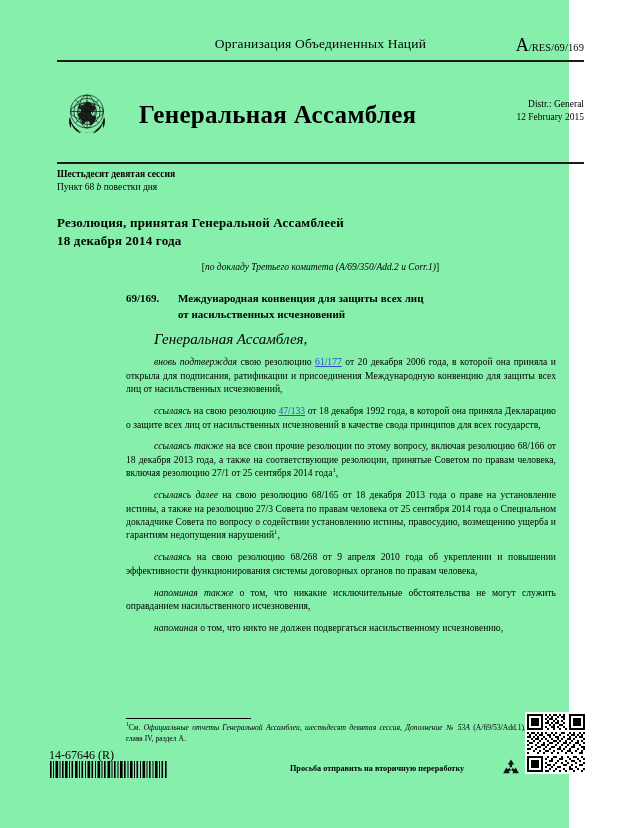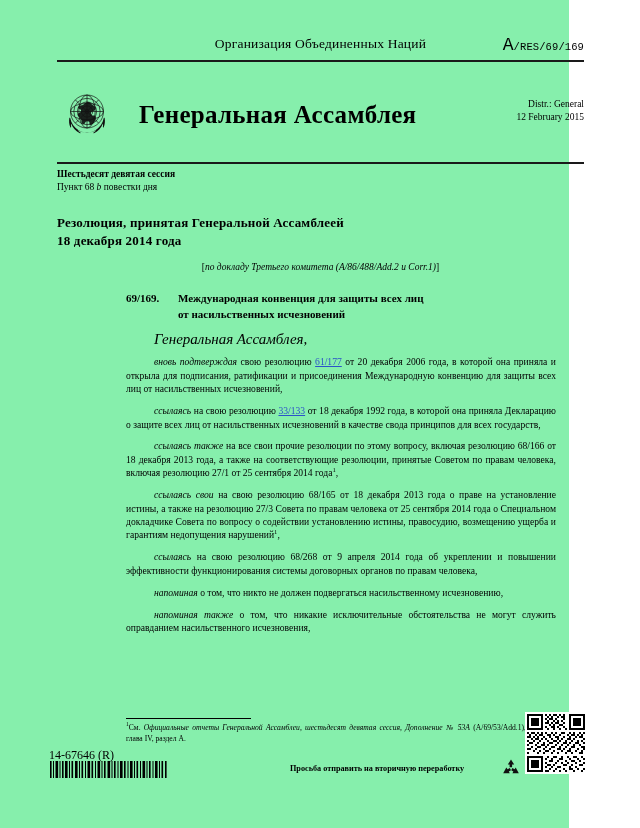--- a/index.html
+++ b/index.html
@@ -43,21 +43,20 @@
     left: 0; right: 0;
     text-align: center;
     font-size: 13.5px;
     letter-spacing: .2px;
     white-space: nowrap;
   }
   .doc-symbol {
     margin-left: auto;
     white-space: nowrap;
     line-height: 1;
-    font-family: Liberation Mono, monospace;
   }
   .doc-symbol .sym-a {
     font-size: 18px;
   }
   .doc-symbol .sym-rest {
     font-size: 10.5px;
     letter-spacing: .1px;
   }
   .rule-thick {
     position: absolute;
@@ -310,48 +309,48 @@
   <div class="rule-thin2"></div>
   <div class="session">
     <div class="s1">Шестьдесят девятая сессия</div>
     <div class="s2"><span>Пункт 68 </span><i>b</i><span> повестки дня</span></div>
   </div>
 
   <div class="res-head">
     <div class="line1">Резолюция, принятая Генеральной Ассамблеей</div>
     <div class="line2">18 декабря 2014 года</div>
   </div>
-  <div class="res-source"><span class="brk">[</span><span>по докладу Третьего комитета (A/86/488/Add.2 и Corr.1)</span><span class="brk">]</span></div>
+  <div class="res-source"><span class="brk">[</span><span>по докладу Третьего комитета (A/69/350/Add.2 и Corr.1)</span><span class="brk">]</span></div>
 
   <div class="res-num-block">
     <div class="res-num-line">
       <div class="res-num">69/169.</div>
       <div class="res-title">
         <div>Международная конвенция для защиты всех лиц</div>
         <div>от насильственных исчезновений</div>
       </div>
     </div>
   </div>
 
   <div class="body-text">
     <p class="p-ga">Генеральная Ассамблея,</p>
 
     <p class="p"><i>вновь подтверждая</i><span> свою резолюцию </span><a class="lnk" href="#">61/177</a><span> от 20 декабря 2006 года, в которой она приняла и открыла для подписания, ратификации и присоединения Международную конвенцию для защиты всех лиц от насильственных исчезновений,</span></p>
 
-    <p class="p"><i>ссылаясь</i><span> на свою резолюцию </span><a class="lnk" href="#">33/133</a><span> от 18 декабря 1992 года, в которой она приняла Декларацию о защите всех лиц от насильственных исчезновений в качестве свода принципов для всех государств,</span></p>
+    <p class="p"><i>ссылаясь</i><span> на свою резолюцию </span><a class="lnk" href="#">47/133</a><span> от 18 декабря 1992 года, в которой она приняла Декларацию о защите всех лиц от насильственных исчезновений в качестве свода принципов для всех государств,</span></p>
 
     <p class="p"><i>ссылаясь также</i><span> на все свои прочие резолюции по этому вопросу, включая резолюцию 68/166 от 18 декабря 2013 года, а также на соответствующие резолюции, принятые Советом по правам человека, включая резолюцию 27/1 от 25 сентября 2014 года</span><sup>1</sup><span>,</span></p>
 
-    <p class="p"><i>ссылаясь свои</i><span> на свою резолюцию 68/165 от 18 декабря 2013 года о праве на установление истины, а также на резолюцию 27/3 Совета по правам человека от 25 сентября 2014 года о Специальном докладчике Совета по вопросу о содействии установлению истины, правосудию, возмещению ущерба и гарантиям недопущения нарушений</span><sup>1</sup><span>,</span></p>
-
-    <p class="p"><i>ссылаясь</i><span> на свою резолюцию 68/268 от 9 апреля 2014 года об укреплении и повышении эффективности функционирования системы договорных органов по правам человека,</span></p>
+    <p class="p"><i>ссылаясь далее</i><span> на свою резолюцию 68/165 от 18 декабря 2013 года о праве на установление истины, а также на резолюцию 27/3 Совета по правам человека от 25 сентября 2014 года о Специальном докладчике Совета по вопросу о содействии установлению истины, правосудию, возмещению ущерба и гарантиям недопущения нарушений</span><sup>1</sup><span>,</span></p>
+
+    <p class="p"><i>ссылаясь</i><span> на свою резолюцию 68/268 от 9 апреля 2010 года об укреплении и повышении эффективности функционирования системы договорных органов по правам человека,</span></p>
+
+    <p class="p"><i>напоминая также</i><span> о том, что никакие исключительные обстоятельства не могут служить оправданием насильственного исчезновения,</span></p>
 
     <p class="p"><i>напоминая</i><span> о том, что никто не должен подвергаться насильственному исчезновению,</span></p>
-
-    <p class="p"><i>напоминая также</i><span> о том, что никакие исключительные обстоятельства не могут служить оправданием насильственного исчезновения,</span></p>
   </div>
 
   <div class="fn-rule"></div>
   <div class="footnote"><sup>1</sup><span>См. </span><i>Официальные отчеты Генеральной Ассамблеи, шестьдесят девятая сессия, Дополнение № 53A</i><span> (A/69/53/Add.1), глава IV, раздел A.</span></div>
 
   <div class="job-num">14-67646 (R)</div>
 
   <div class="barcode">
     <svg viewBox="0 0 118 17" width="118" height="17" aria-hidden="true">
       <g fill="#000">

